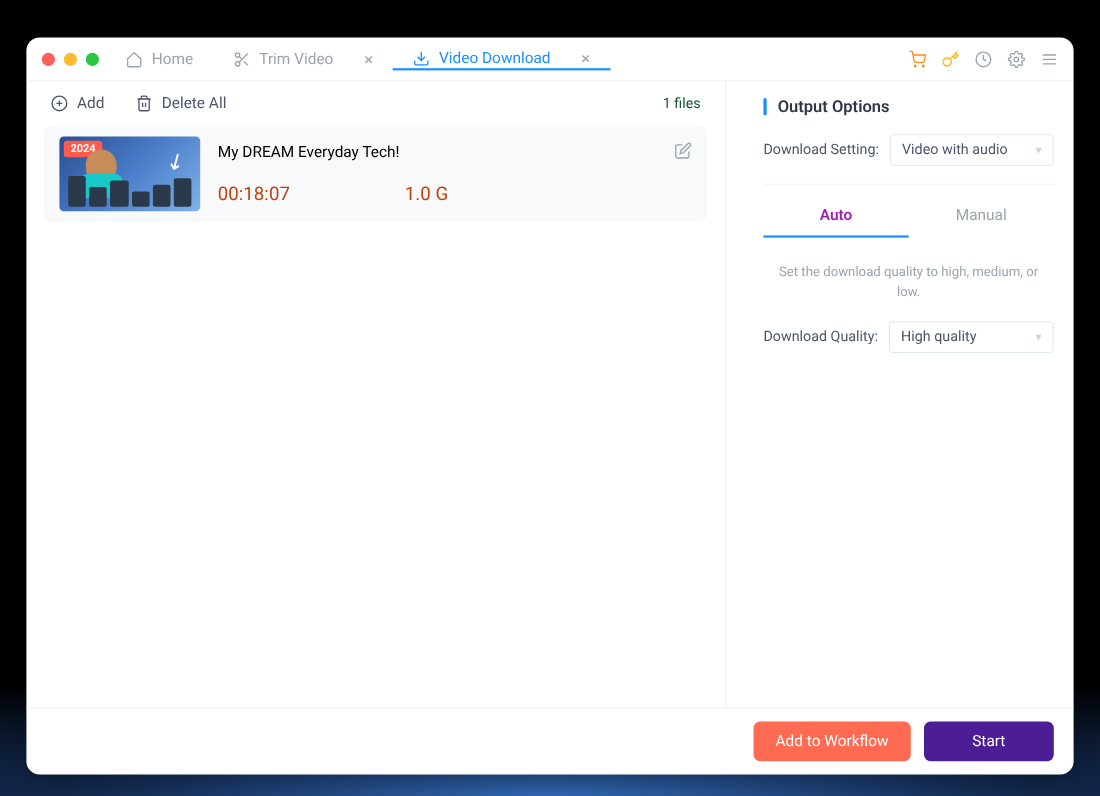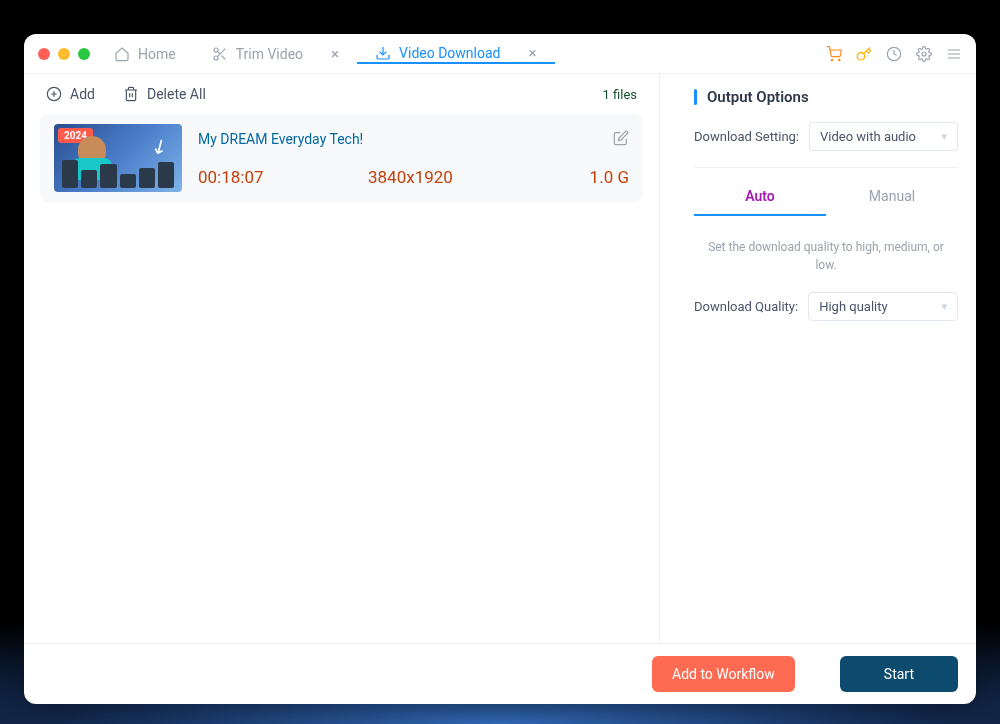--- a/index.html
+++ b/index.html
@@ -36,42 +36,42 @@
 .thumb-person::after { content:""; position:absolute; top:22px; left:-6px; width:40px; height:22px; background:#19c9c9; border-radius:8px 8px 2px 2px; }
 .thumb-devices { position:absolute; bottom:4px; left:8px; right:8px; height:32px; display:flex; gap:3px; align-items:flex-end; }
 .thumb-devices span{ background:#2a3a4a; flex:1; border-radius:2px;}
 .thumb-devices span:nth-child(1){height:28px;}
 .thumb-devices span:nth-child(2){height:18px;}
 .thumb-devices span:nth-child(3){height:24px;}
 .thumb-devices span:nth-child(4){height:14px;}
 .thumb-devices span:nth-child(5){height:20px;}
 .thumb-devices span:nth-child(6){height:26px;}
 .file-info { flex: 1; display: flex; flex-direction: column; gap: 18px; }
-.file-title { font-size: 14px; color: #0369a1; display: flex; justify-content: space-between; align-items: center; }
+.file-title { font-size: 14px; color: #000000; display: flex; justify-content: space-between; align-items: center; }
 .edit-icon { color: #9aa3ae; cursor: pointer; }
 .file-meta { display: flex; font-size: 17px; color: #c2410c; }
 .file-meta span:nth-child(1){ width:170px; }
 .file-meta span:nth-child(2){ flex:1; }
 .file-meta span:nth-child(3){ }
 .sidebar { width: 300px; padding: 14px 18px; display: flex; flex-direction: column; }
 .sidebar-title { display: flex; align-items: center; font-size: 15px; font-weight: 600; color: #2d3748; margin-bottom: 16px; }
 .sidebar-title::before { content: ""; width: 3px; height: 16px; background: #1890ff; margin-right: 10px; border-radius: 2px; }
 .field { display: flex; align-items: center; gap: 10px; margin-bottom: 10px; font-size: 13px; }
 .field-label { color: #4a5568; white-space: nowrap; }
 .select { flex: 1; border: 1px solid #e2e8f0; border-radius: 4px; padding: 6px 10px; font-size: 13px; color: #4a5568; display: flex; justify-content: space-between; align-items: center; cursor: pointer; }
 .select .chev { color: #cbd5e0; font-size: 11px; }
 .divider { border-top: 1px solid #eef0f2; margin: 6px 0 0 0; }
 .quality-tabs { display: flex; margin-top: 10px; }
 .qtab { flex: 1; text-align: center; padding: 10px 0; font-size: 14px; color: #9aa3ae; cursor: pointer; border-bottom: 2px solid transparent; }
 .qtab.active { color: #a21caf; font-weight: 600; border-bottom: 2px solid #1890ff; }
 .hint { text-align: center; font-size: 12px; color: #9aa3ae; padding: 22px 10px 18px; line-height: 1.5; }
 .footer { display: flex; justify-content: flex-end; gap: 12px; padding: 12px 18px; border-top: 1px solid #eef0f2; }
 .btn { padding: 10px 20px; border-radius: 6px; border: none; font-size: 14px; cursor: pointer; color: #fff; }
 .btn.workflow { background: #ff6b52; }
-.btn.start { background: #0c4a6e; padding: 10px 44px; margin-left: 33px; }
+.btn.start { background: #4c1d95; padding: 10px 44px; }
 svg { width: 16px; height: 16px; fill: none; stroke-width: 1.8; }
 </style>
 </head>
 <body>
 
 <div class="earth-glow"></div>
 
 <div class="window">
 
   <div class="titlebar">
@@ -186,21 +186,20 @@
               <span>My DREAM Everyday Tech!</span>
               <span class="edit-icon">
                 <svg viewBox="0 0 24 24" stroke="#9aa3ae">
                     <path d="M11 4H4a2 2 0 0 0-2 2v14a2 2 0 0 0 2 2h14a2 2 0 0 0 2-2v-7"></path>
                     <path d="M18.5 2.5a2.121 2.121 0 0 1 3 3L12 15l-4 1 1-4 9.5-9.5z"></path>
                   </svg>
               </span>
             </div>
             <div class="file-meta">
               <span>00:18:07</span>
-              <span>3840x1920</span>
               <span>1.0 G</span>
             </div>
           </div>
         </div>
       </div>
     </div>
 
     <div class="sidebar">
       <div class="sidebar-title">Output Options</div>
 

